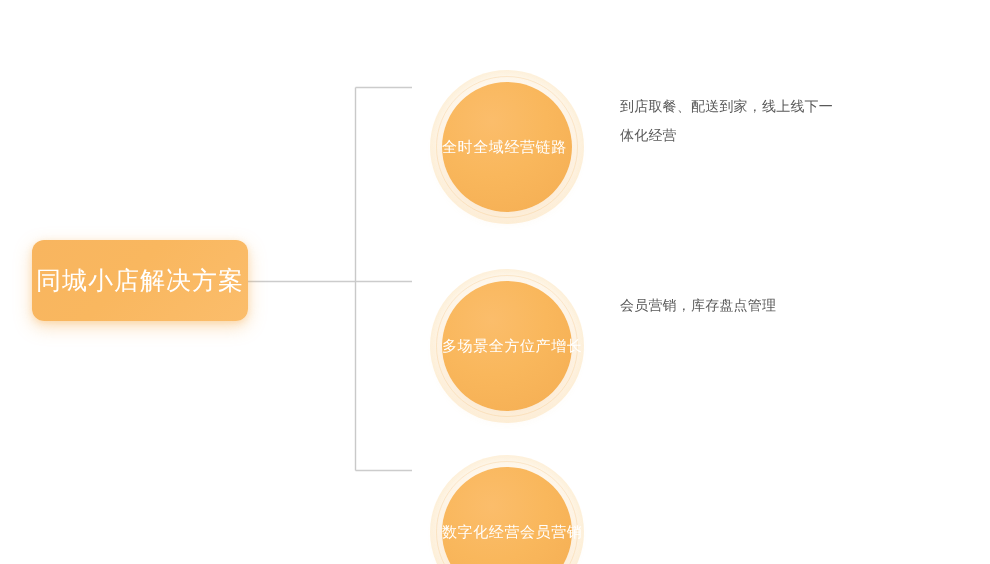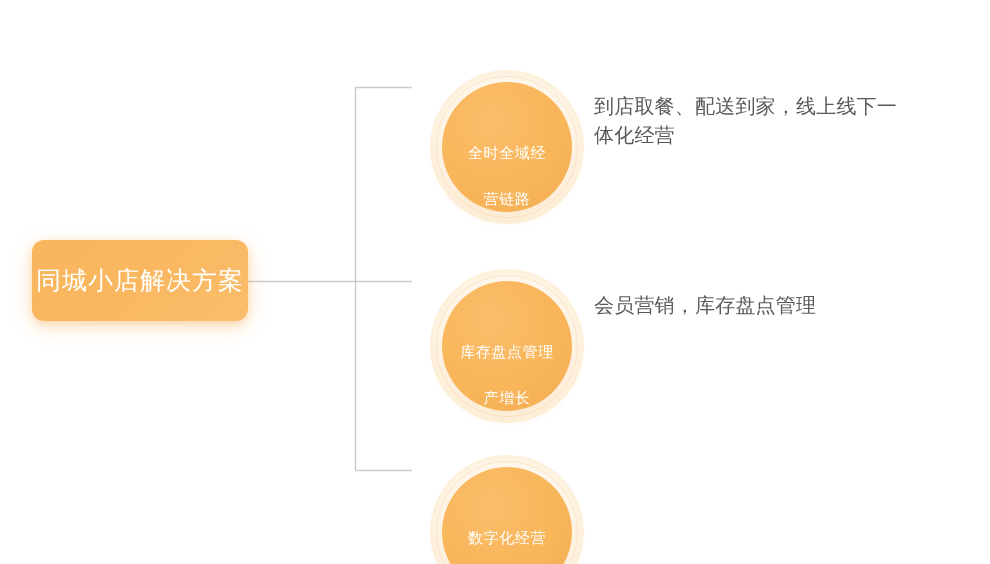--- a/index.html
+++ b/index.html
@@ -104,43 +104,42 @@
     position: absolute;
     left: 12px;
     top: 12px;
     width: 130px;
     height: 130px;
     border-radius: 50%;
     background: radial-gradient(circle at 38% 30%,
                 #fbbd6b 0%, #f9b75c 45%, #f4ad52 100%);
     box-shadow: 0 4px 14px rgba(243, 172, 78, 0.30);
     display: flex;
-    flex-direction: column;
+    flex-direction: row;
     align-items: center;
-    justify-content: flex-end;
-    gap: 20px;
+    justify-content: flex-start;
   }
 
   .circle-label {
     color: #ffffff;
     font-size: 15px;
     line-height: 26px;
     letter-spacing: 0.6px;
     text-align: center;
     white-space: nowrap;
   }
 
   
   .desc {
     position: absolute;
-    left: 594px;
+    left: 620px;
     top: 95px;
     width: 340px;
     color: #595959;
-    font-size: 20px;
+    font-size: 14px;
     line-height: 29px;
     letter-spacing: 0.2px;
   }
 
   .desc-line { display: block; white-space: nowrap; }
 </style>
 </head>
 <body>
 
 <div id="diagram">
@@ -173,21 +172,21 @@
       <span class="desc-line">到店取餐、配送到家，线上线下一</span>
       <span class="desc-line">体化经营</span>
     </div>
   </div>
 
   <div class="branch branch-2">
     <div class="circle-wrap">
       <div class="halo-outer"></div>
       <div class="halo-ring"></div>
       <div class="circle">
-        <span class="circle-label">库存盘点管理</span>
+        <span class="circle-label">多场景全方位</span>
         <span class="circle-label">产增长</span>
       </div>
     </div>
     <div class="desc">
       <span class="desc-line">会员营销，库存盘点管理</span>
     </div>
   </div>
 
   <div class="branch branch-3">
     <div class="circle-wrap">

